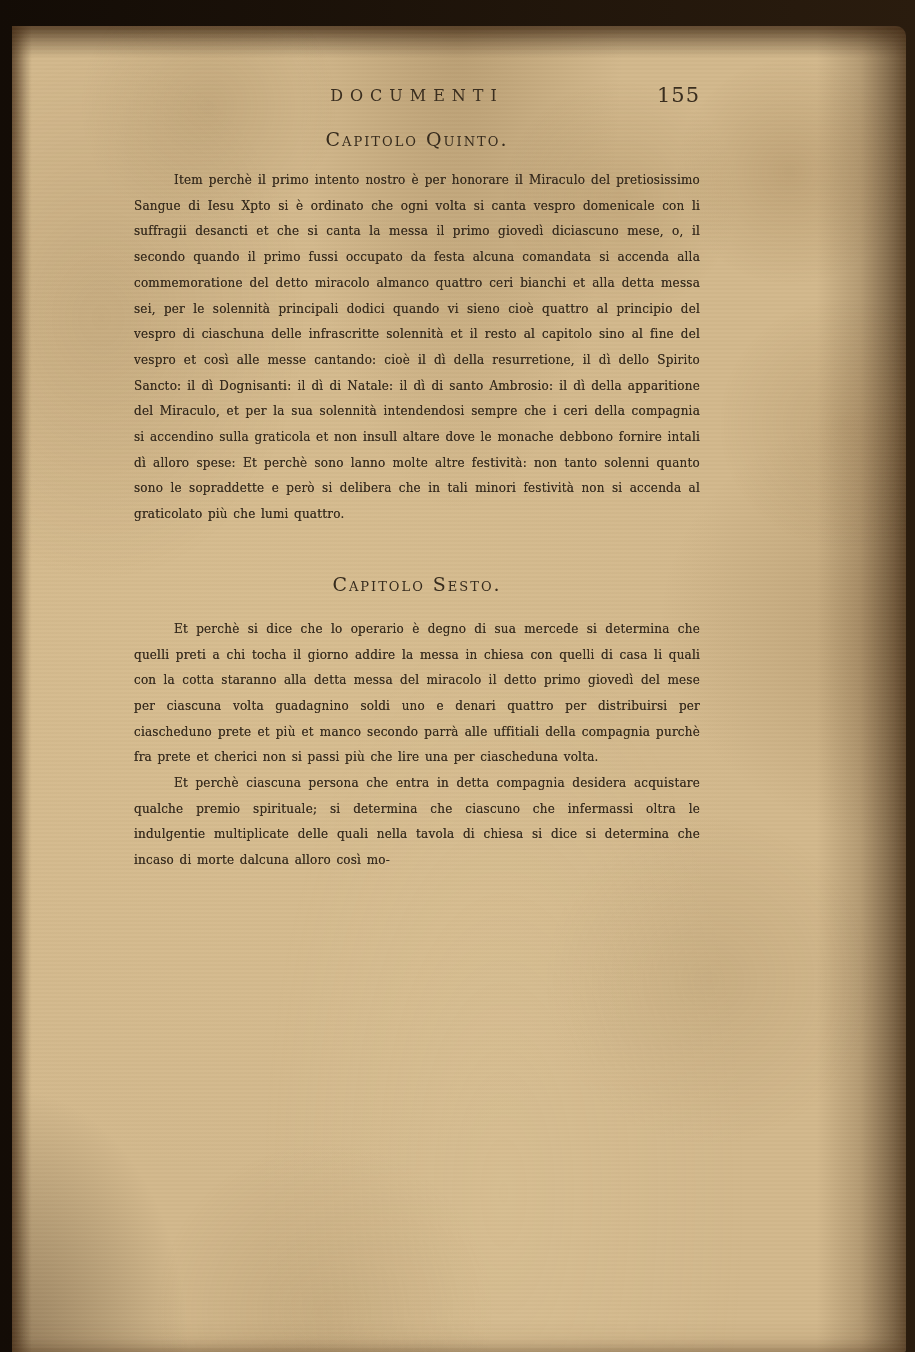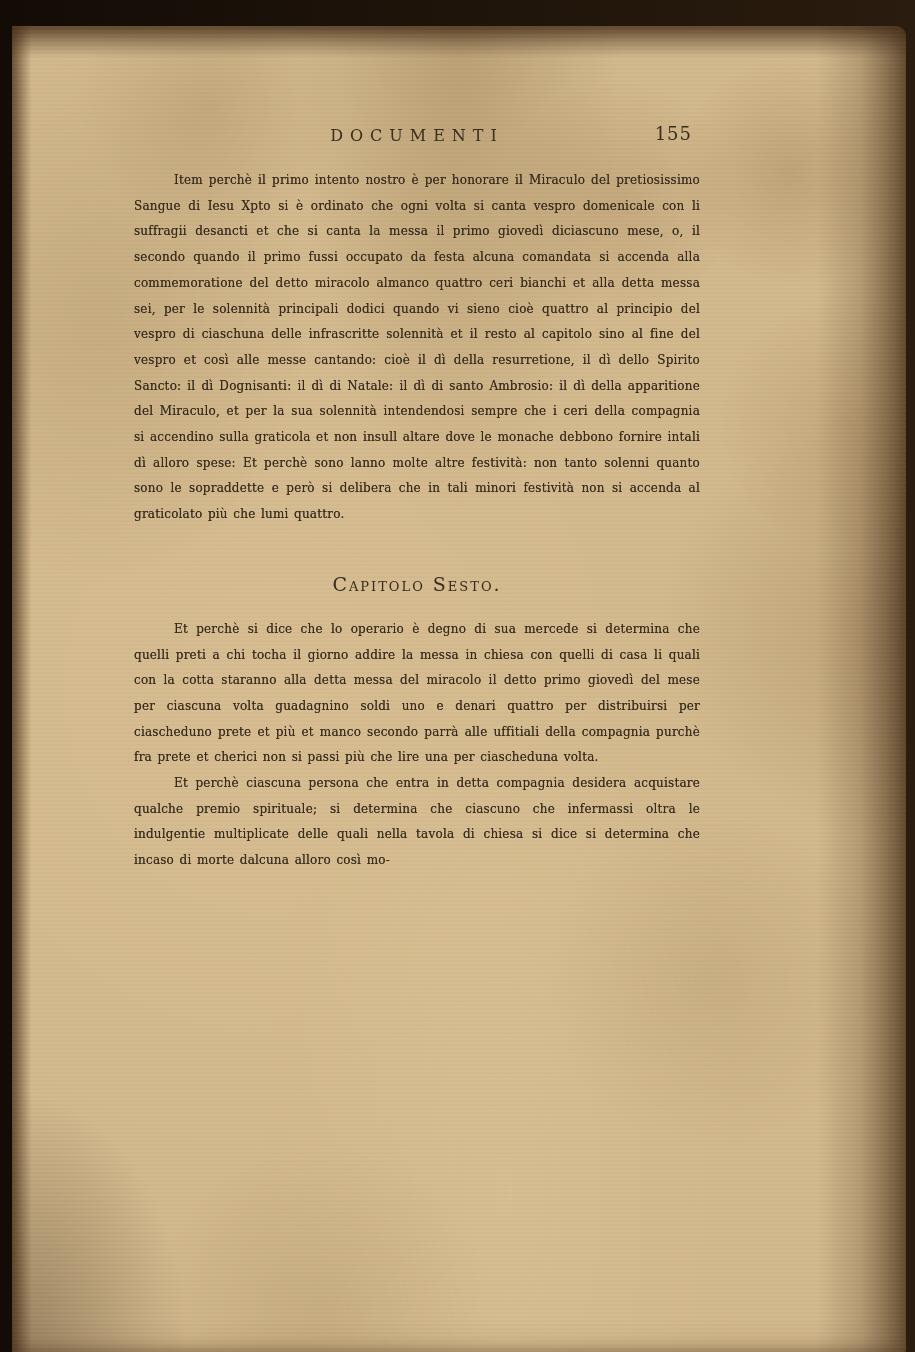--- a/index.html
+++ b/index.html
@@ -66,21 +66,21 @@
       0deg,
       rgba(255,250,235,0.018) 0 2px,
       rgba(30,20,10,0.016) 2px 4px
     );
   }
 
   .content {
     position: relative;
     width: 566px;
     margin-left: 122px;
-    padding-top: 100px;
+    padding-top: 60px;
     color: #342a1d;
   }
 
   .page-header {
     position: relative;
     height: 26px;
     margin-bottom: 16px;
   }
 
   .running-title {
@@ -88,23 +88,23 @@
     left: 0;
     right: 0;
     text-align: center;
     font-size: 16px;
     letter-spacing: 7px;
     color: #3a2e1f;
   }
 
   .page-number {
     position: absolute;
-    right: 8px;
+    right: 0;
     top: -3px;
-    font-size: 18px;
+    font-size: 21px;
     letter-spacing: 1px;
     color: #3a2e1f;
   }
 
   .chapter-heading {
     margin: 0 0 18px 0;
     text-align: center;
     font-size: 19px;
     font-weight: normal;
     font-variant: small-caps;
@@ -137,20 +137,21 @@
     <div class="stains"></div>
     <div class="grain"></div>
 
     <div class="content">
 
       <div class="page-header">
         <span class="running-title">DOCUMENTI</span>
         <span class="page-number">155</span>
       </div>
 
+      <h2 class="chapter-heading">Capitolo Quinto.</h2>
 
       <p class="body-par">Item perchè il primo intento nostro è per honorare il Miraculo del pretiosissimo Sangue di Iesu Xpto si è ordinato che ogni volta si canta vespro domenicale con li suffragii desancti et che si canta la messa il primo giovedì diciascuno mese, o, il secondo quando il primo fussi occupato da festa alcuna comandata si accenda alla commemoratione del detto miracolo almanco quattro ceri bianchi et alla detta messa sei, per le solennità principali dodici quando vi sieno cioè quattro al principio del vespro di ciaschuna delle infrascritte solennità et il resto al capitolo sino al fine del vespro et così alle messe cantando: cioè il dì della resurretione, il dì dello Spirito Sancto: il dì Dognisanti: il dì di Natale: il dì di santo Ambrosio: il dì della apparitione del Miraculo, et per la sua solennità intendendosi sempre che i ceri della compagnia si accendino sulla graticola et non insull altare dove le monache debbono fornire intali dì alloro spese: Et perchè sono lanno molte altre festività: non tanto solenni quanto sono le sopraddette e però si delibera che in tali minori festività non si accenda al graticolato più che lumi quattro.</p>
 
       <h2 class="chapter-heading second">Capitolo Sesto.</h2>
 
       <p class="body-par">Et perchè si dice che lo operario è degno di sua mercede si determina che quelli preti a chi tocha il giorno addire la messa in chiesa con quelli di casa li quali con la cotta staranno alla detta messa del miracolo il detto primo giovedì del mese per ciascuna volta guadagnino soldi uno e denari quattro per distribuirsi per ciascheduno prete et più et manco secondo parrà alle uffitiali della compagnia purchè fra prete et cherici non si passi più che lire una per ciascheduna volta.</p>
 
       <p class="body-par">Et perchè ciascuna persona che entra in detta compagnia desidera acquistare qualche premio spirituale; si determina che ciascuno che infermassi oltra le indulgentie multiplicate delle quali nella tavola di chiesa si dice si determina che incaso di morte dalcuna alloro così mo-</p>
 
     </div>

